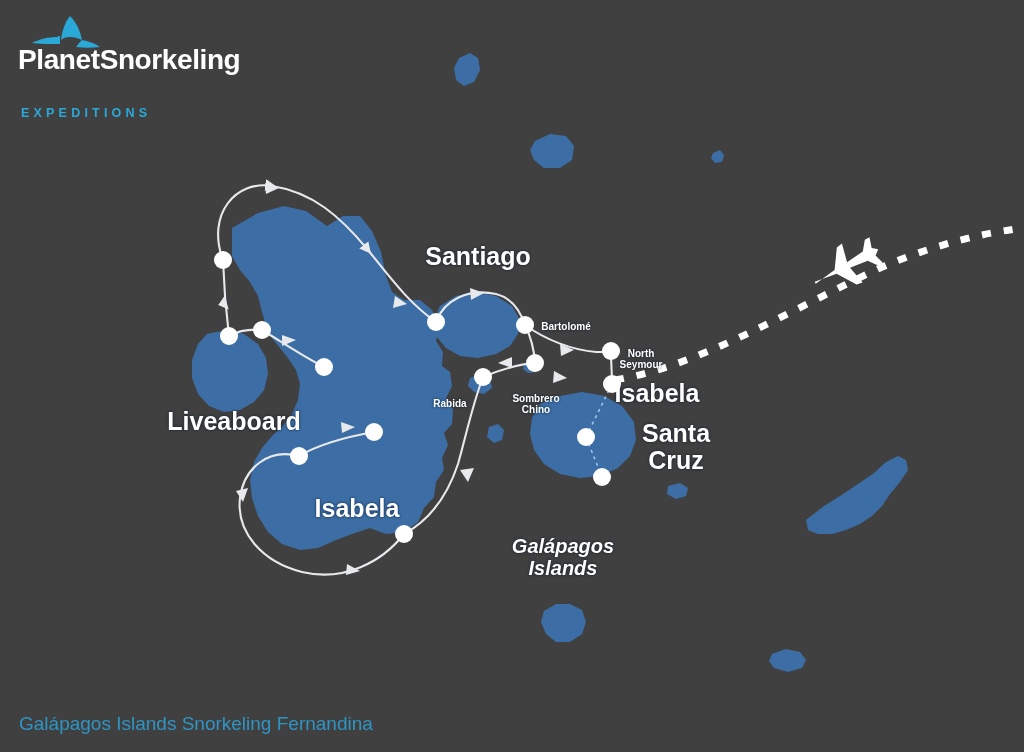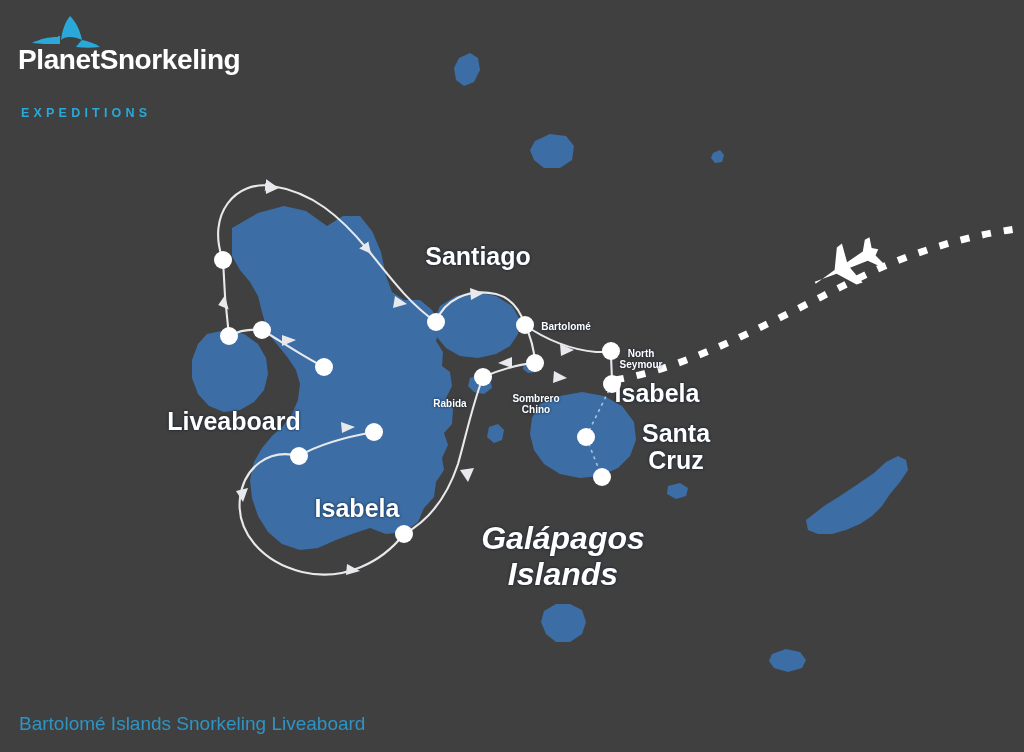--- a/index.html
+++ b/index.html
@@ -67,21 +67,21 @@
     font-weight: bold;
     white-space: nowrap;
     text-align: center;
     line-height: 1.08;
     transform: translate(-50%, -50%);
     text-shadow: 0 0 3px rgba(4,20,43,0.85);
   }
   .label.big    { font-size: 25px; }
   .label.small  { font-size: 10px; margin-top: 30px; }
   .label.region {
-    font-size: 32px;
+    font-size: 20px;
     font-style: italic;
     font-weight: bold;
     line-height: 1.12;
   }
   
   #caption {
     position: absolute;
     left: 19px;
     top: 713px;
     font-size: 19px;
@@ -276,15 +276,15 @@
       <div style="position: absolute; left: 427px; top: 313px; width: 18px; height: 18px; border-radius: 50%; background: rgb(255, 255, 255);"></div>
       <div style="position: absolute; left: 516px; top: 316px; width: 18px; height: 18px; border-radius: 50%; background: rgb(255, 255, 255);"></div>
       <div style="position: absolute; left: 526px; top: 354px; width: 18px; height: 18px; border-radius: 50%; background: rgb(255, 255, 255);"></div>
       <div style="position: absolute; left: 474px; top: 368px; width: 18px; height: 18px; border-radius: 50%; background: rgb(255, 255, 255);"></div>
       <div style="position: absolute; left: 602px; top: 342px; width: 18px; height: 18px; border-radius: 50%; background: rgb(255, 255, 255);"></div>
       <div style="position: absolute; left: 603px; top: 375px; width: 18px; height: 18px; border-radius: 50%; background: rgb(255, 255, 255);"></div>
       <div style="position: absolute; left: 577px; top: 428px; width: 18px; height: 18px; border-radius: 50%; background: rgb(255, 255, 255);"></div>
       <div style="position: absolute; left: 593px; top: 468px; width: 18px; height: 18px; border-radius: 50%; background: rgb(255, 255, 255);"></div>
     </div>
 
-  <div id="caption">Bartolomé Islands Snorkeling Liveaboard</div>
+  <div id="caption">Galápagos Islands Snorkeling Fernandina</div>
 
 </div>
 
 </body></html>

